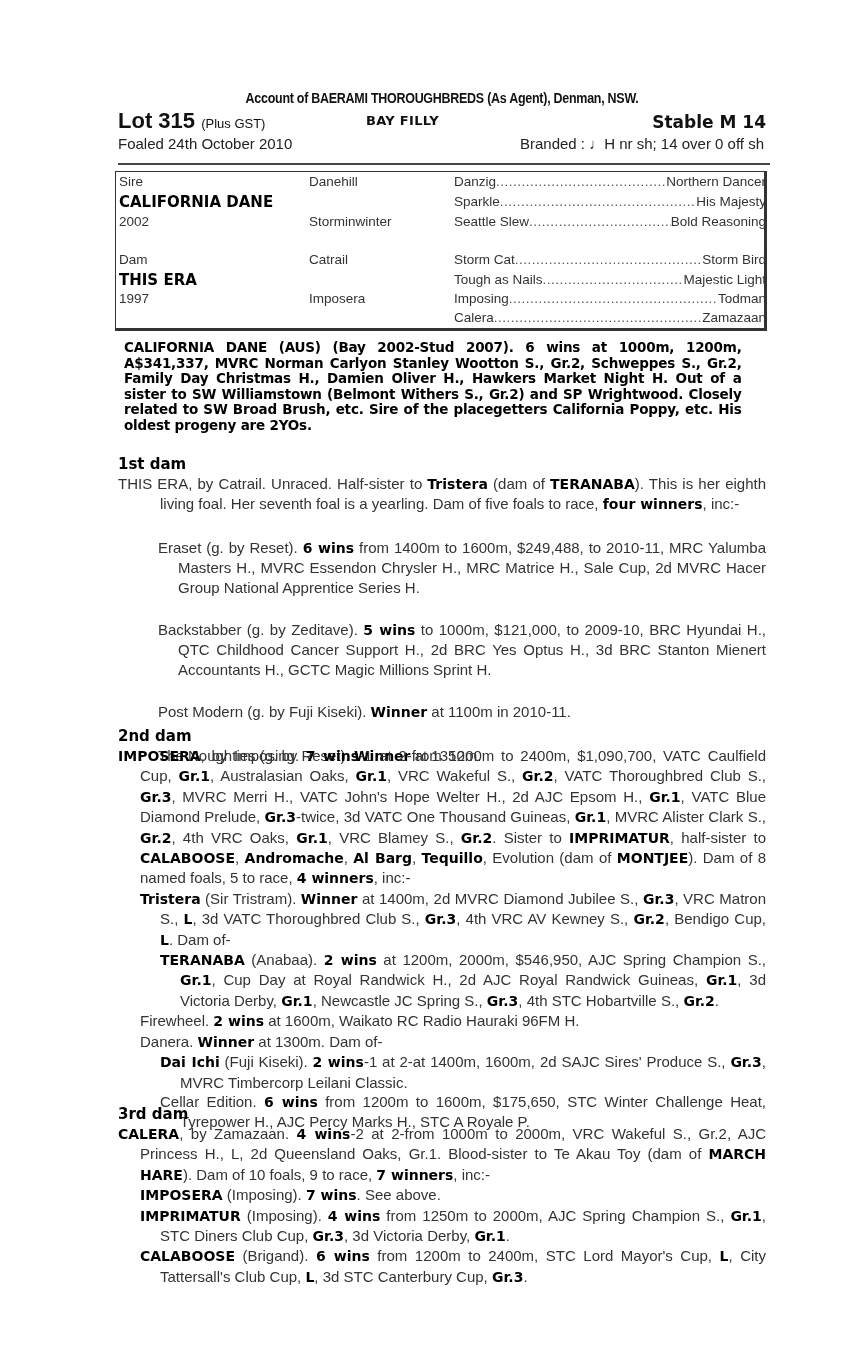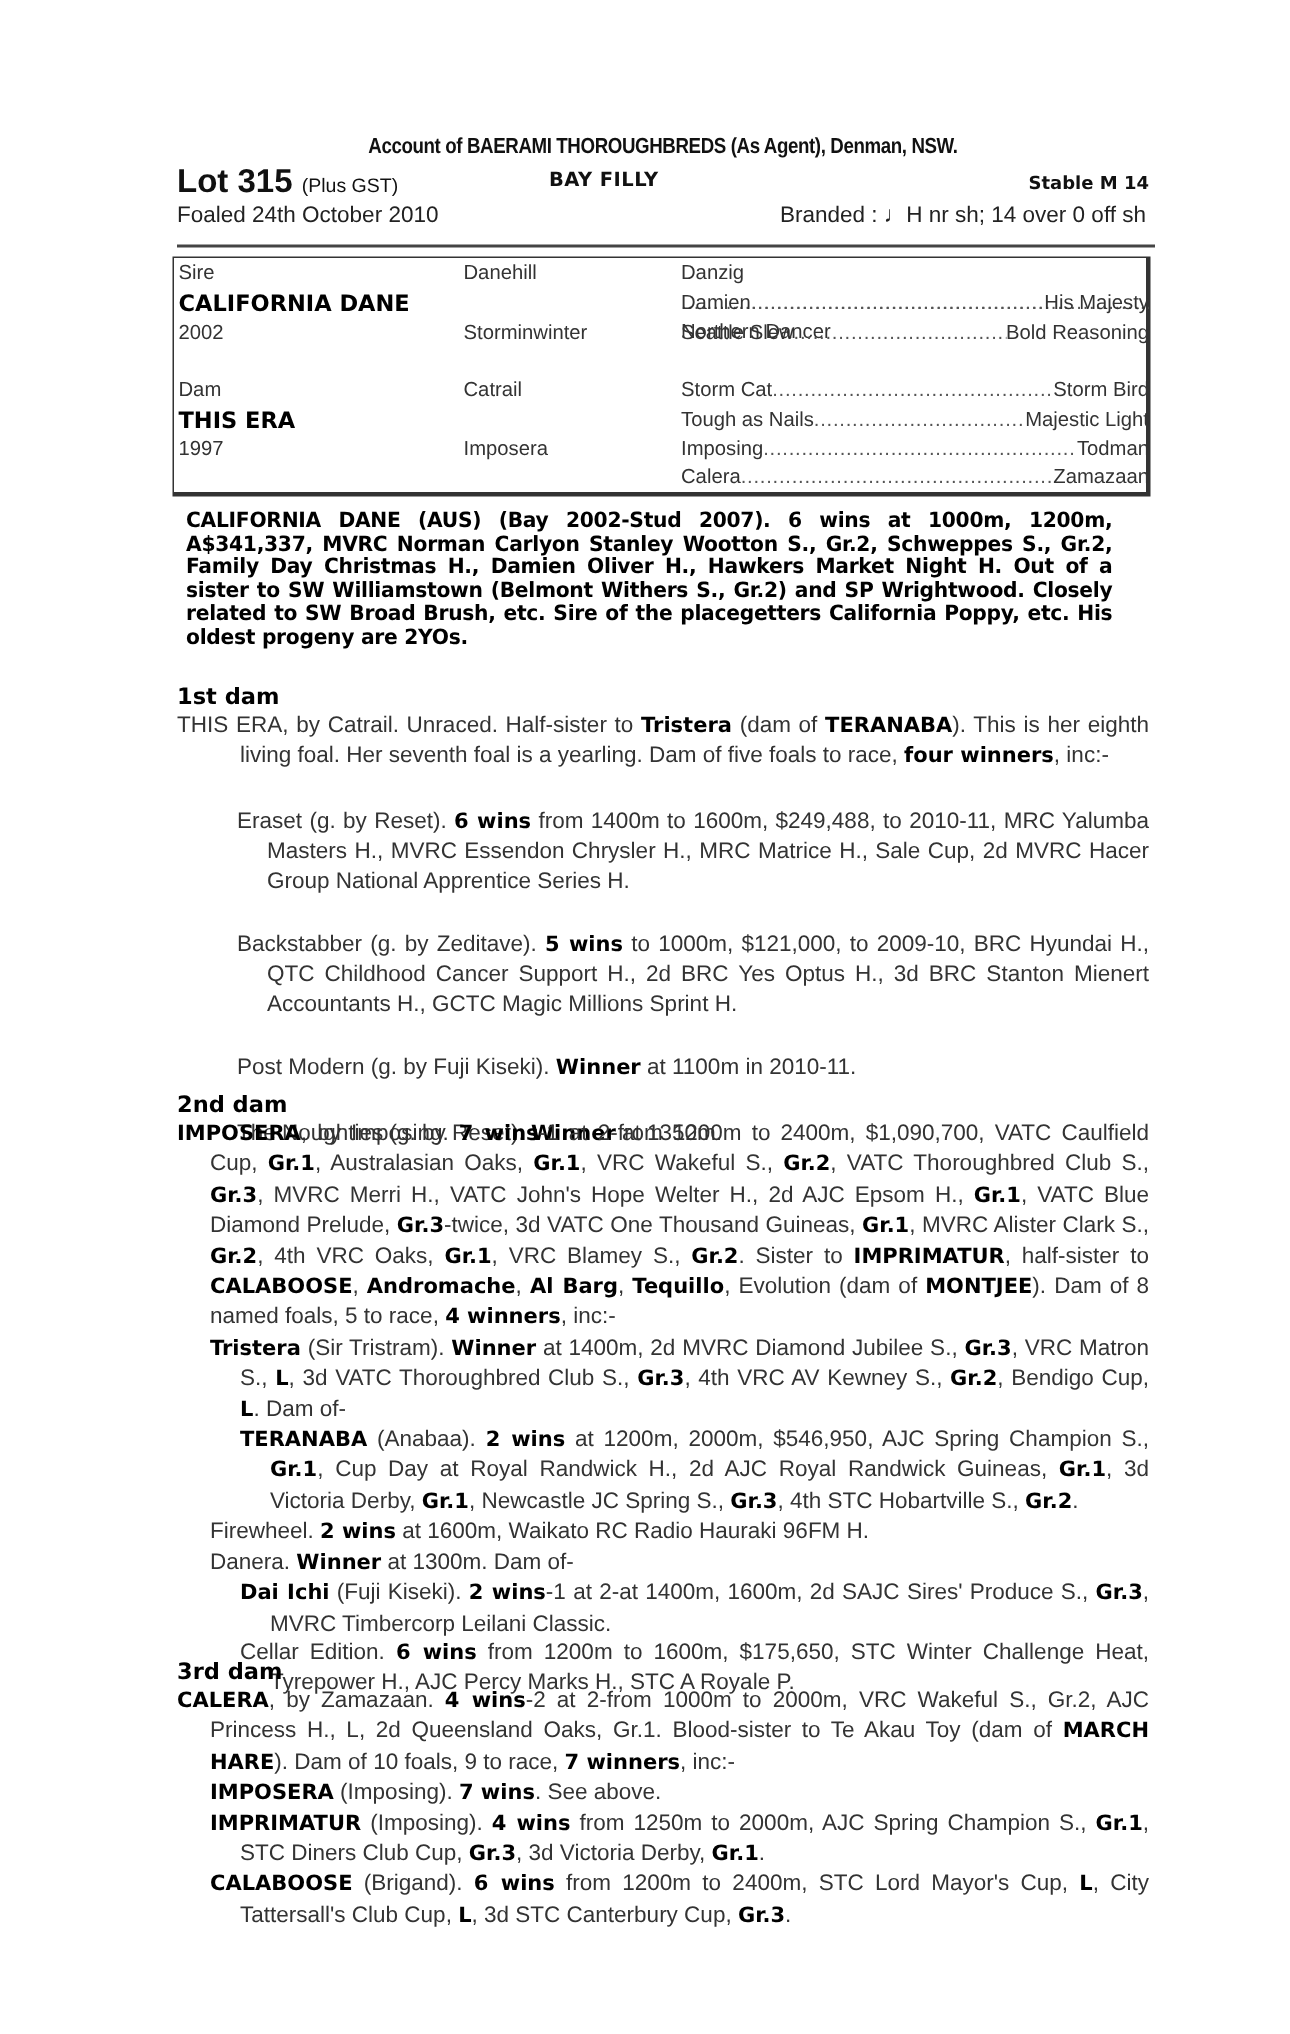--- a/index.html
+++ b/index.html
@@ -3,21 +3,21 @@
 <meta charset="utf-8">
 <style>
   html, body { margin: 0; padding: 0; background: #ffffff; }
   body { width: 860px; height: 1356px; position: relative; overflow: hidden; color: #111; font-family: "Liberation Sans", sans-serif; }
   .page { position: absolute; left: 118px; top: 88px; width: 648px; }
   .account { text-align: center; font-family: "Liberation Sans", sans-serif; font-weight: bold; font-size: 14.5px; letter-spacing: -0.3px; transform: scaleX(0.86); transform-origin: center; white-space: nowrap; height: 20px; line-height: 20px; }
   .lotrow { position: relative; height: 26px; }
   .lot { position: absolute; left: 0; top: 0; font-weight: bold; font-size: 22px; line-height: 26px; }
   .lot .gst { font-weight: normal; font-size: 13px; margin-top: 10px; }
   .sex { position: absolute; left: 248px; top: 0; font-family: "DejaVu Sans", sans-serif; font-weight: bold; font-size: 13px; line-height: 26px; letter-spacing: 0.3px; }
-  .stable { position: absolute; right: 0; top: 2px; font-family: "DejaVu Sans", sans-serif; font-weight: bold; font-size: 12px; line-height: 24px; }
+  .stable { position: absolute; right: 0; top: 2px; font-family: "DejaVu Sans", sans-serif; font-weight: bold; font-size: 17px; line-height: 24px; }
   .foalrow { position: relative; height: 22px; font-size: 15px; color: #222; }
   .foaled { position: absolute; left: 0; top: 0; line-height: 20px; }
   .branded { position: absolute; right: 2px; top: 0; line-height: 20px; }
   .brand-glyph { display: inline-block; font-weight: normal; }
   .rule { position: absolute; left: 0; top: 75px; width: 652px; height: 2px; background: #444; }
 
   .ped { position: absolute; left: 115px; top: 171px; width: 648px; height: 156px; border-left: 1px solid #333; border-top: 1px solid #333; border-right: 3px solid #333; border-bottom: 3px solid #333; font-size: 13.5px; color: #333; }
   .ped .cell { position: absolute; line-height: 20px; white-space: nowrap; }
   .ped .big { font-family: "DejaVu Sans", sans-serif; font-weight: bold; font-size: 15px; color: #000; }
   .ped .g3 { position: absolute; left: 338px; width: 312px; display: flex; line-height: 19.5px; font-size: 13.5px; }
@@ -58,27 +58,27 @@
   <span class="cell" style="left:3px; top:40px;">2002</span>
   <span class="cell" style="left:193px; top:0px;">Danehill</span>
   <span class="cell" style="left:193px; top:40px;">Storminwinter</span>
 
   <span class="cell" style="left:3px; top:78px;">Dam</span>
   <span class="cell big" style="left:3px; top:98px;">THIS ERA</span>
   <span class="cell" style="left:3px; top:117px;">1997</span>
   <span class="cell" style="left:193px; top:78px;">Catrail</span>
   <span class="cell" style="left:193px; top:117px;">Imposera</span>
 
-  <div class="g3" style="top:0px;flex-direction:column;">
+  <div class="g3" style="top:0px;">
       <span class="l">Danzig</span>
       <span class="dots"></span>
       <span class="r">Northern Dancer</span>
     </div>
   <div class="g3" style="top:20px;">
-      <span class="l">Damien</span>
+      <span class="l">Sparkle</span>
       <span class="dots"></span>
       <span class="r">His Majesty</span>
     </div>
   <div class="g3" style="top:40px;">
       <span class="l">Seattle Slew</span>
       <span class="dots"></span>
       <span class="r">Bold Reasoning</span>
     </div>
   <div class="g3" style="top:78px;">
       <span class="l">Storm Cat</span>

